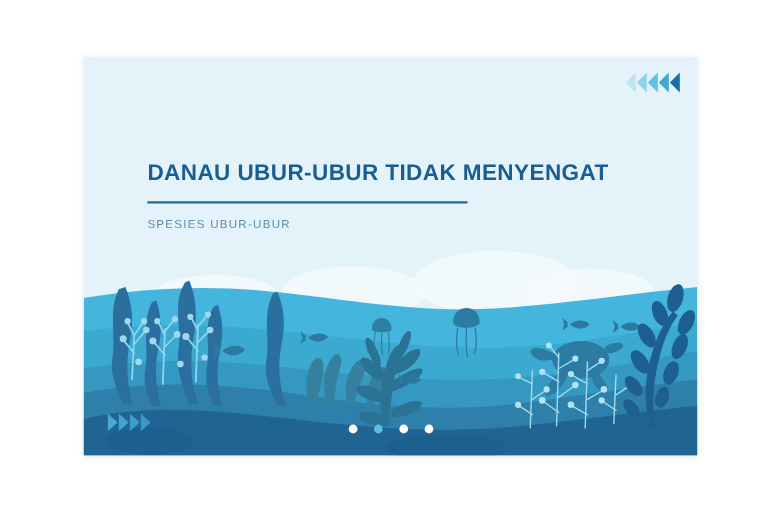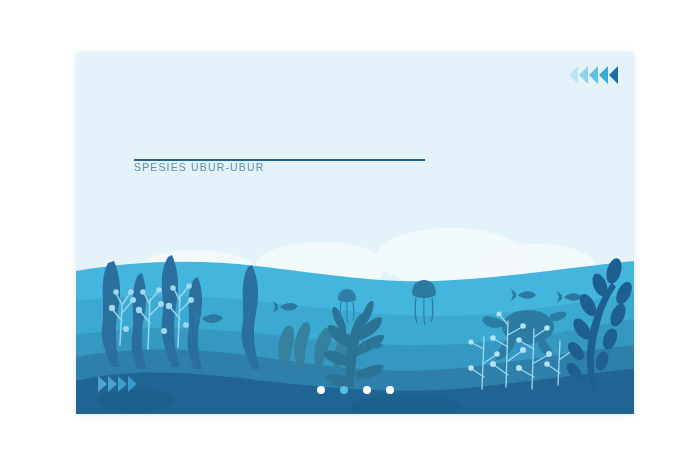--- a/index.html
+++ b/index.html
@@ -98,21 +98,21 @@
     margin: 0;
     white-space: nowrap;
   }
   #title-rule {
     margin-top: 13px;
     height: 2px;
     width: 291px;
     background: #1d6496;
   }
   #slide-subtitle {
-    margin-top: 0;
+    margin-top: 13px;
     font-size: 10.5px;
     letter-spacing: 1.15px;
     color: #5b8fa8;
     font-weight: normal;
   }
 
   
   #scene {
     position: absolute;
     left: 0; bottom: 0;
@@ -155,20 +155,21 @@
 
     <div id="top-chevrons">
       <span class="chev" style="color:#bfe3f4"></span>
       <span class="chev" style="color:#8fd2ee"></span>
       <span class="chev" style="color:#63c0e5"></span>
       <span class="chev" style="color:#3da7d6"></span>
       <span class="chev" style="color:#1c6fa5"></span>
     </div>
 
     <div id="title-block">
+      <h1 id="slide-title">DANAU UBUR-UBUR TIDAK MENYENGAT</h1>
       <div id="title-rule"></div>
       <div id="slide-subtitle">SPESIES UBUR-UBUR</div>
     </div>
 
     <div id="scene">
       <svg viewBox="0 0 558 165" preserveAspectRatio="none" xmlns="http://www.w3.org/2000/svg">
         <defs>
           <clipPath id="clipScene">
               <rect x="0" y="0" width="558" height="165"></rect>
             </clipPath>

